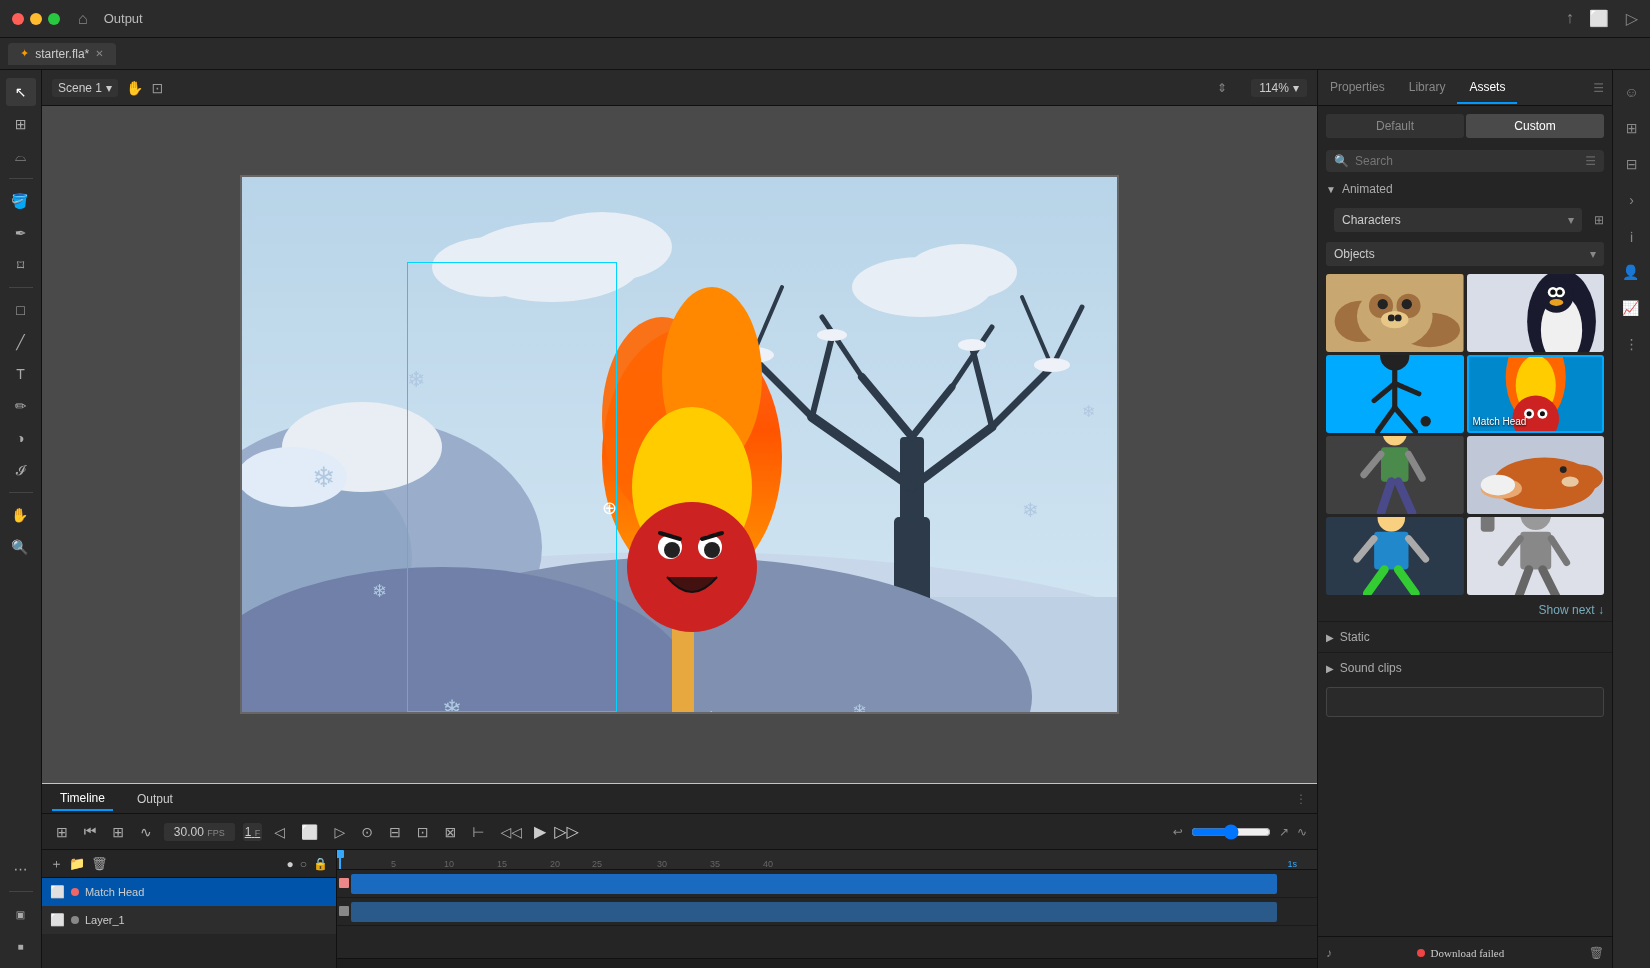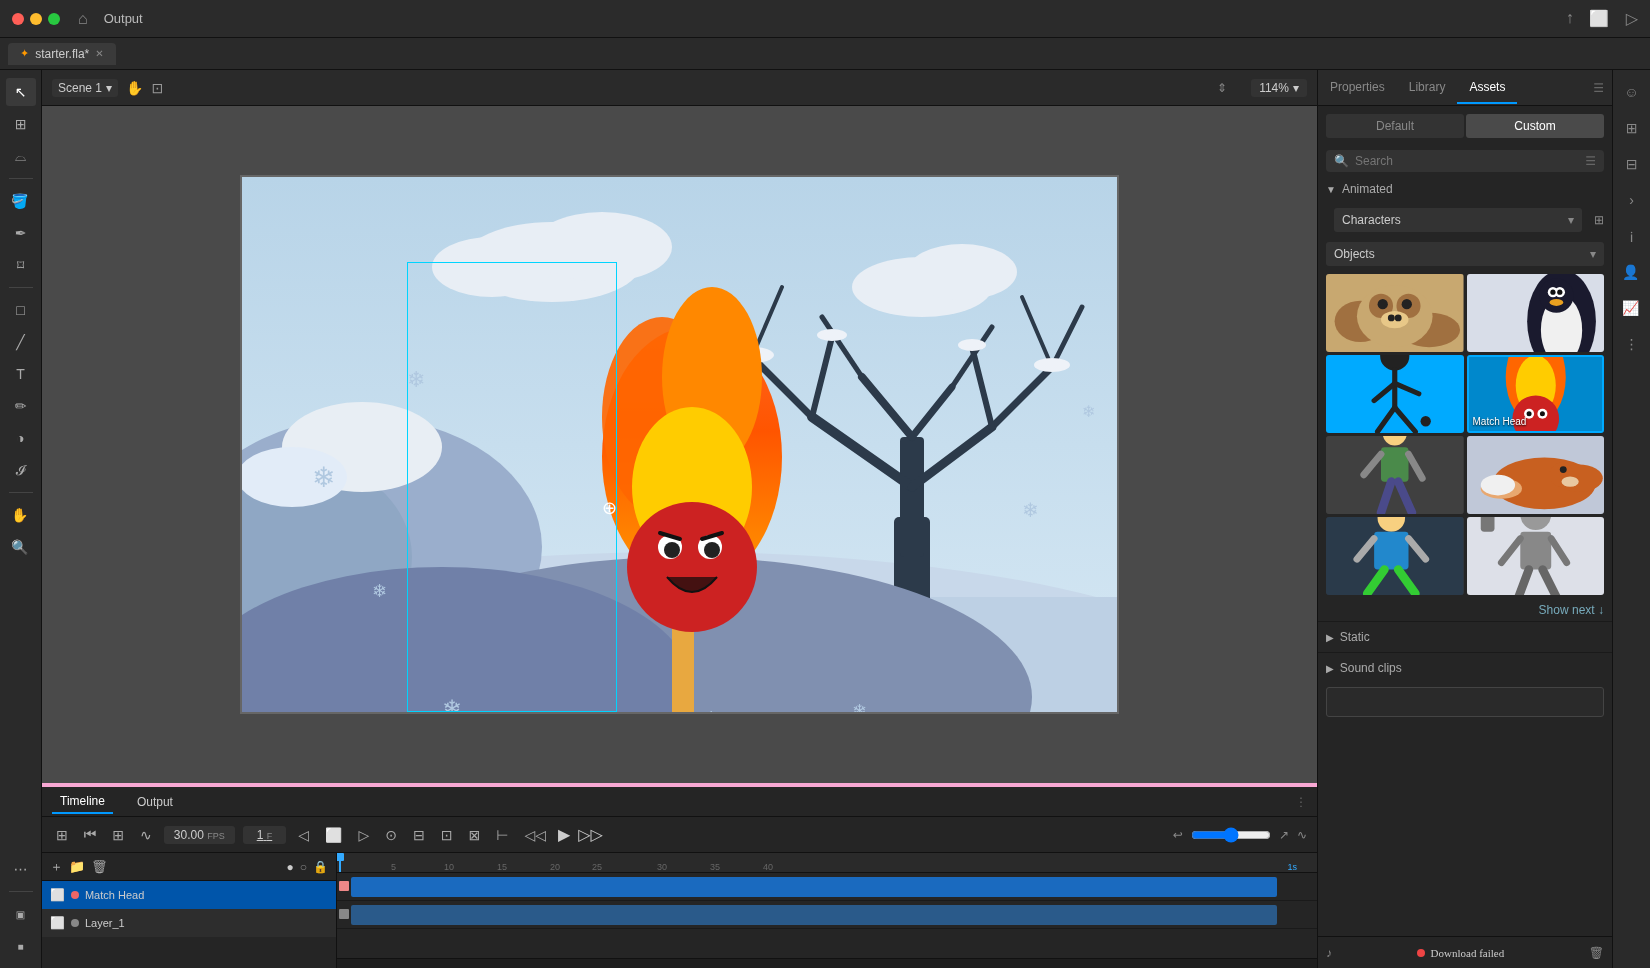--- a/index.html
+++ b/index.html
@@ -178,21 +178,21 @@
       left: 360px;
       color: #fff;
       font-size: 18px;
       pointer-events: none;
     }
 
     
     .timeline-area {
       background: #252525;
       height: 185px;
-      border-top: 4px solid #f9a8d4;
+      border-top: 1px solid #f9a8d4;
       flex-shrink: 0;
       display: flex;
       flex-direction: column;
     }
     .timeline-header {
       display: flex;
       align-items: center;
       padding: 0 10px;
       height: 30px;
       border-bottom: 1px solid #111;
@@ -227,21 +227,21 @@
       font-size: 12px;
       color: #ccc;
       background: #333;
       padding: 2px 10px;
       border-radius: 3px;
     }
     .frame-display {
       font-size: 12px;
       color: #ccc;
       background: #333;
-      padding: 2px 14px;
+      padding: 2px 2px;
       border-radius: 3px;
       text-decoration: underline;
     }
     .tl-spacer { flex: 1; }
     .play-btn { color: #ccc; font-size: 16px; cursor: pointer; }
 
     .timeline-body {
       display: flex;
       flex: 1;
       overflow: hidden;

